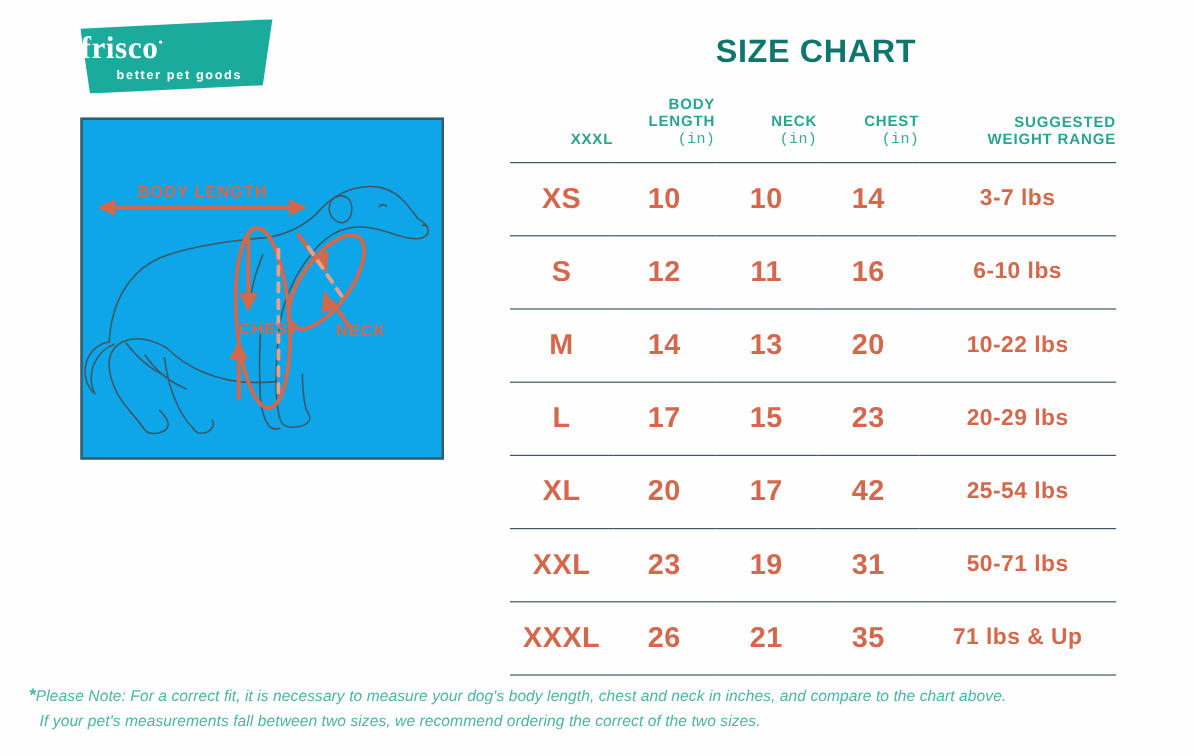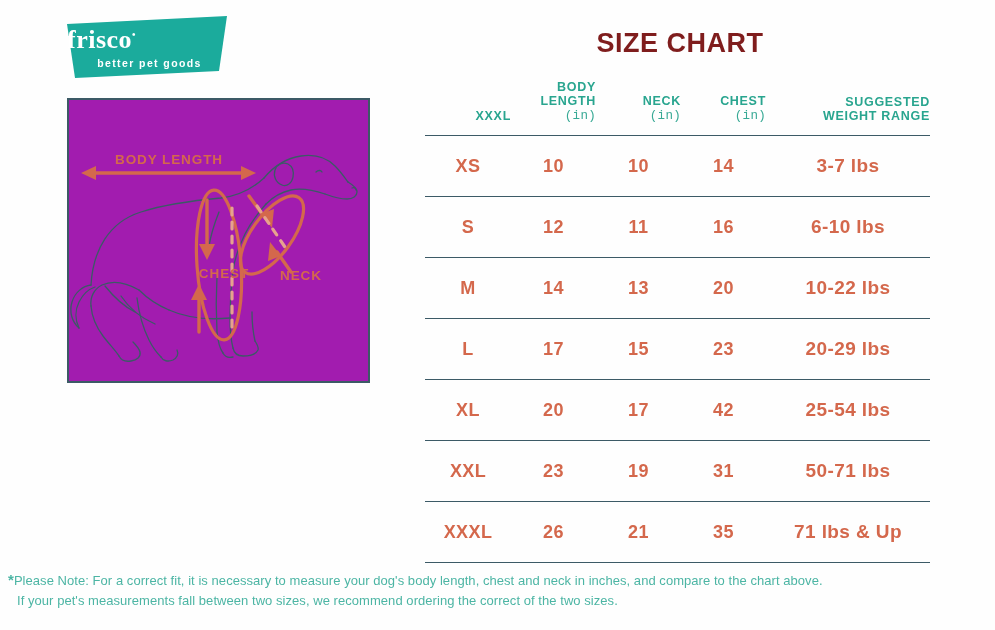--- a/index.html
+++ b/index.html
@@ -58,39 +58,39 @@
 
   
   #dog-box {
     position: absolute;
     left: 67px;
     top: 98px;
     width: 303px;
     height: 285px;
     border: 2px solid #3c5a66;
     box-sizing: border-box;
-    background: #a21caf;
+    background: #0ea5e9;
   }
   #dog-svg {
     position: absolute;
     left: 0;
     top: 0;
   }
 
   
   #chart-title {
     position: absolute;
     left: 430px;
     top: 30px;
     width: 500px;
     text-align: center;
     font-size: 27px;
     font-weight: 700;
     letter-spacing: 0.5px;
-    color: #7f1d1d;
+    color: #0f766e;
     line-height: 1;
   }
 
   
   #size-table {
     position: absolute;
     left: 425px;
     top: 80px;
     width: 505px;
     border-collapse: collapse;
@@ -123,41 +123,42 @@
   }
 
   #size-table tbody tr {
     border-top: 1.5px solid #3c5a66;
   }
   #size-table tbody td {
     height: 58px;
     text-align: center;
     vertical-align: middle;
     color: #d4684c;
-    font-size: 18px;
+    font-size: 24px;
     font-weight: 700;
     letter-spacing: 0.4px;
   }
   #size-table tbody td.weight {
     font-size: 19px;
   }
   #size-table tbody tr:last-child {
     border-bottom: 1.5px solid #3c5a66;
   }
 
   
   #footnote {
     position: absolute;
-    left: 8px;
+    left: 24px;
     top: 568px;
     width: 950px;
     color: #4cb5a4;
     font-size: 13px;
     line-height: 1.55;
     letter-spacing: 0.05px;
+    font-style: italic;
   }
   #footnote .star {
     font-weight: 700;
     font-size: 15px;
     color: #4cb5a4;
   }
   #footnote .l2 {
     display: block;
     padding-left: 9px;
   }

